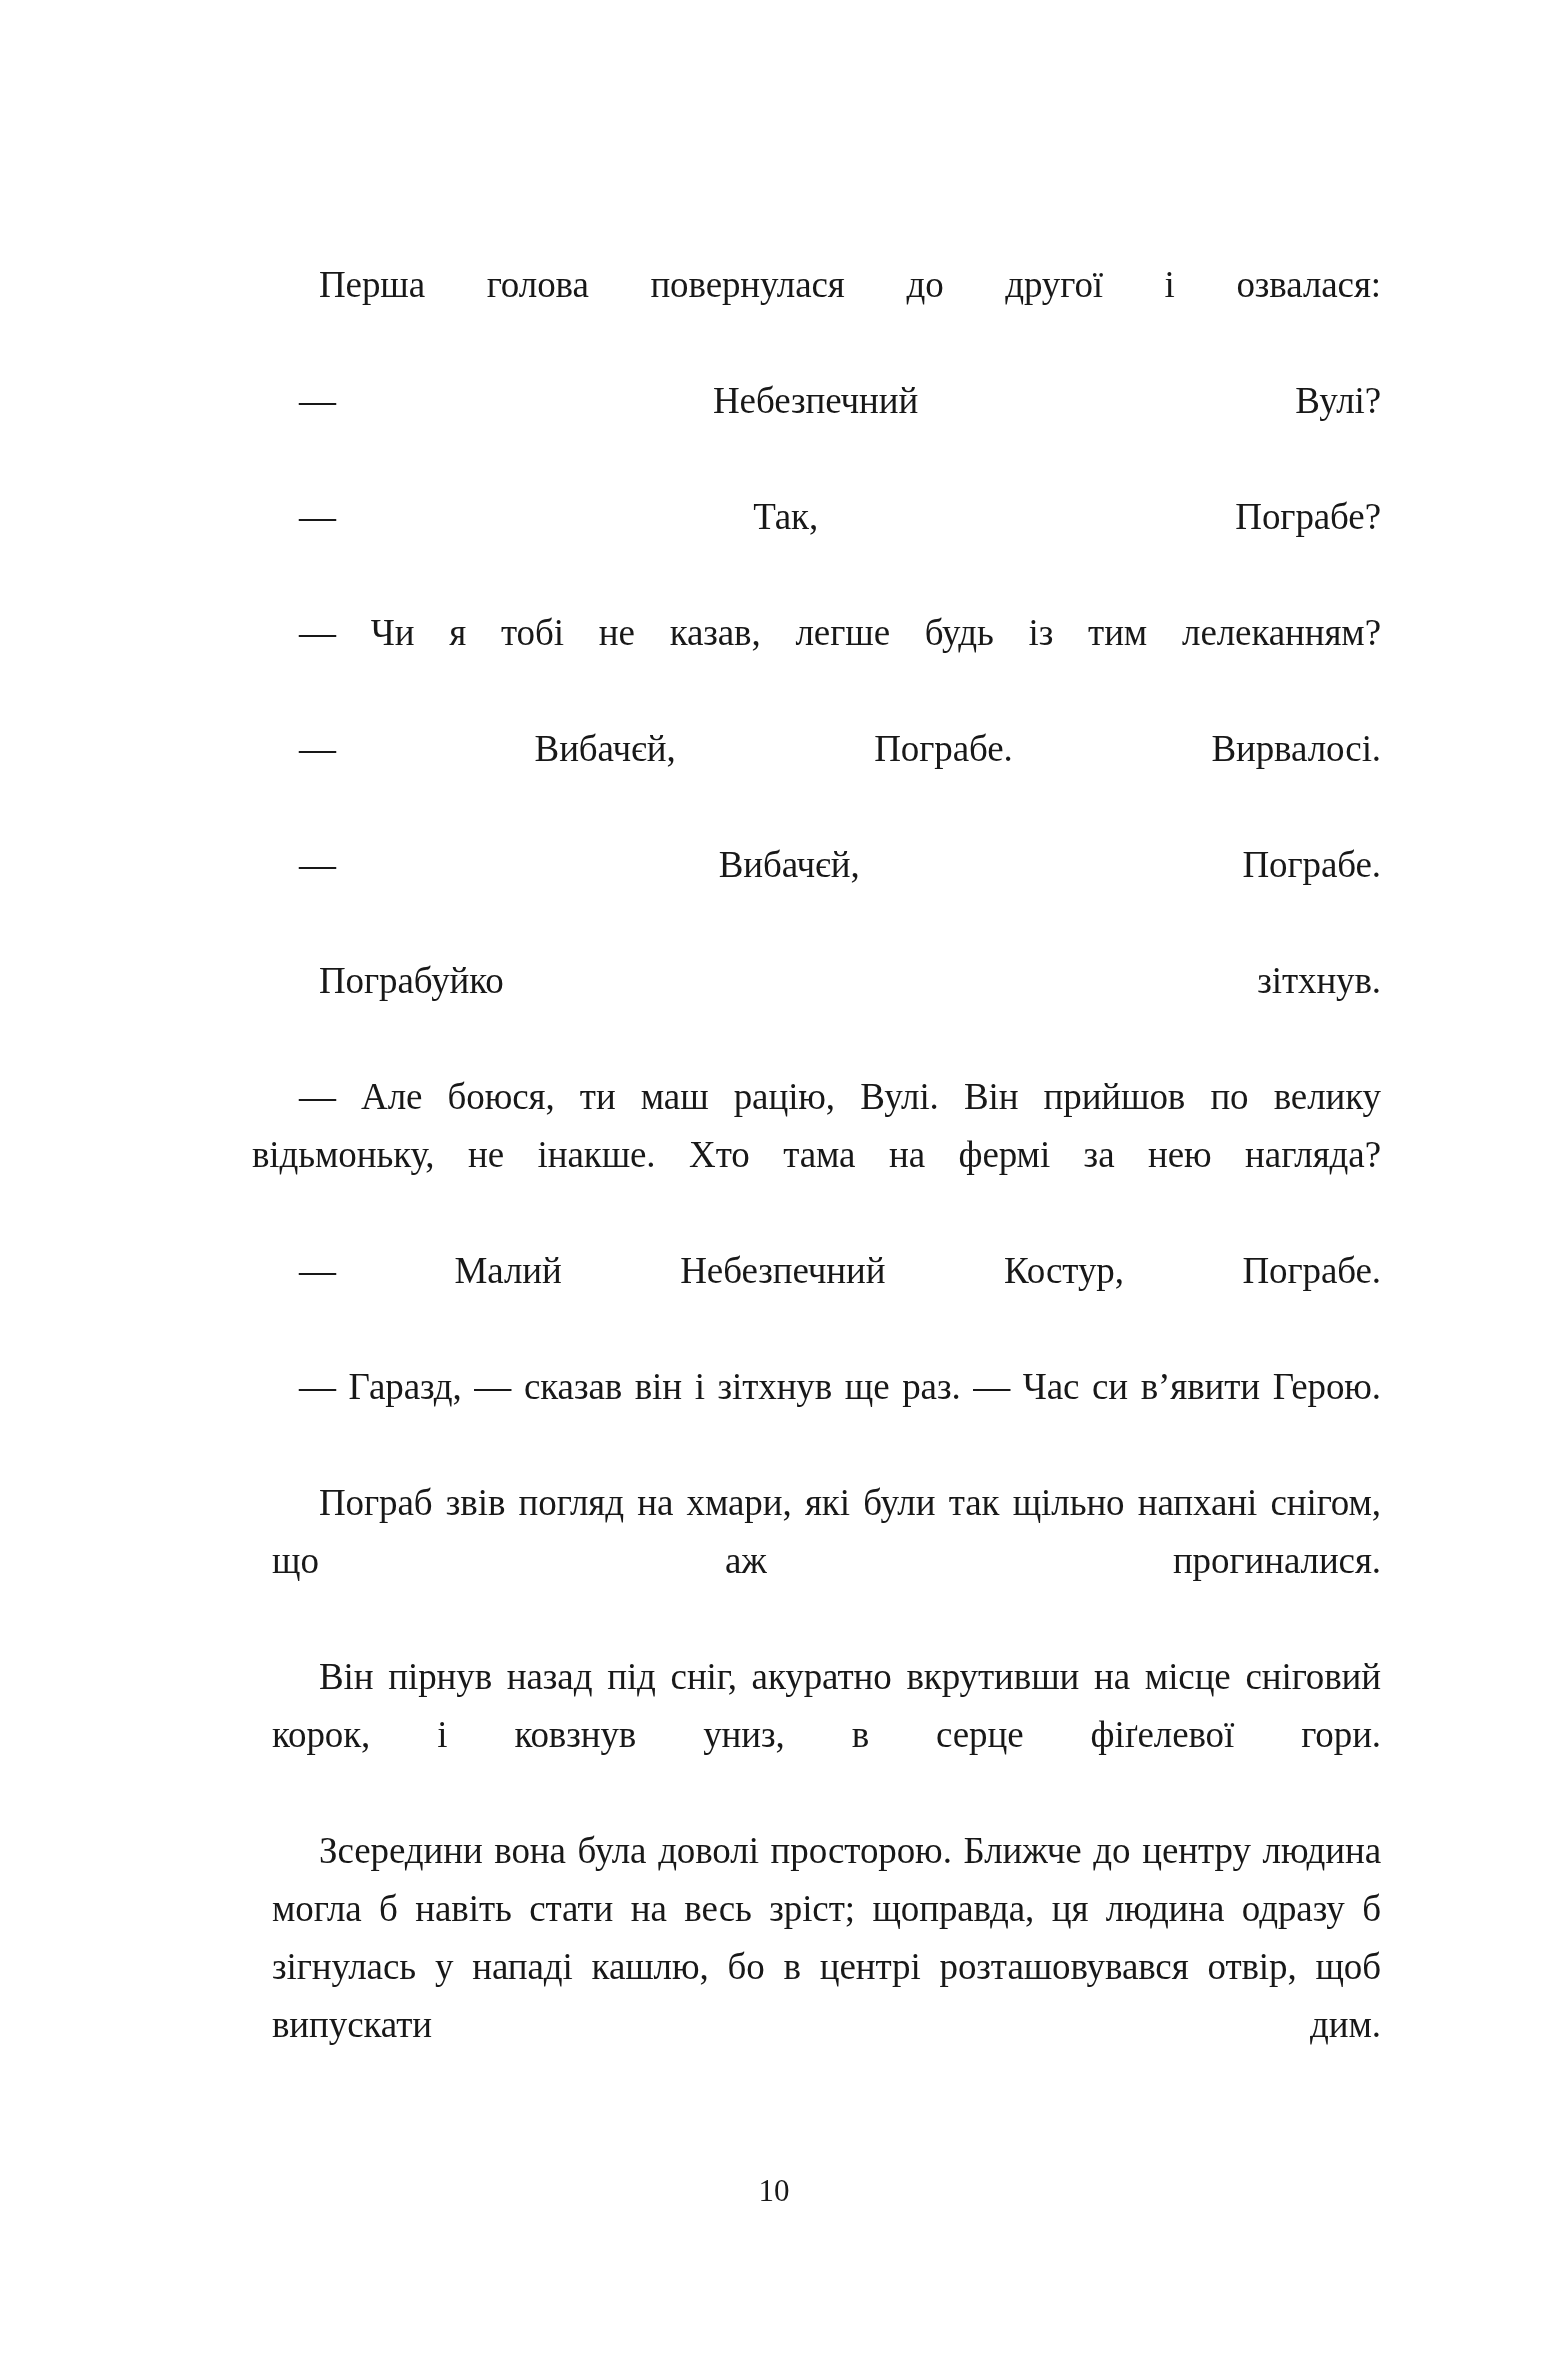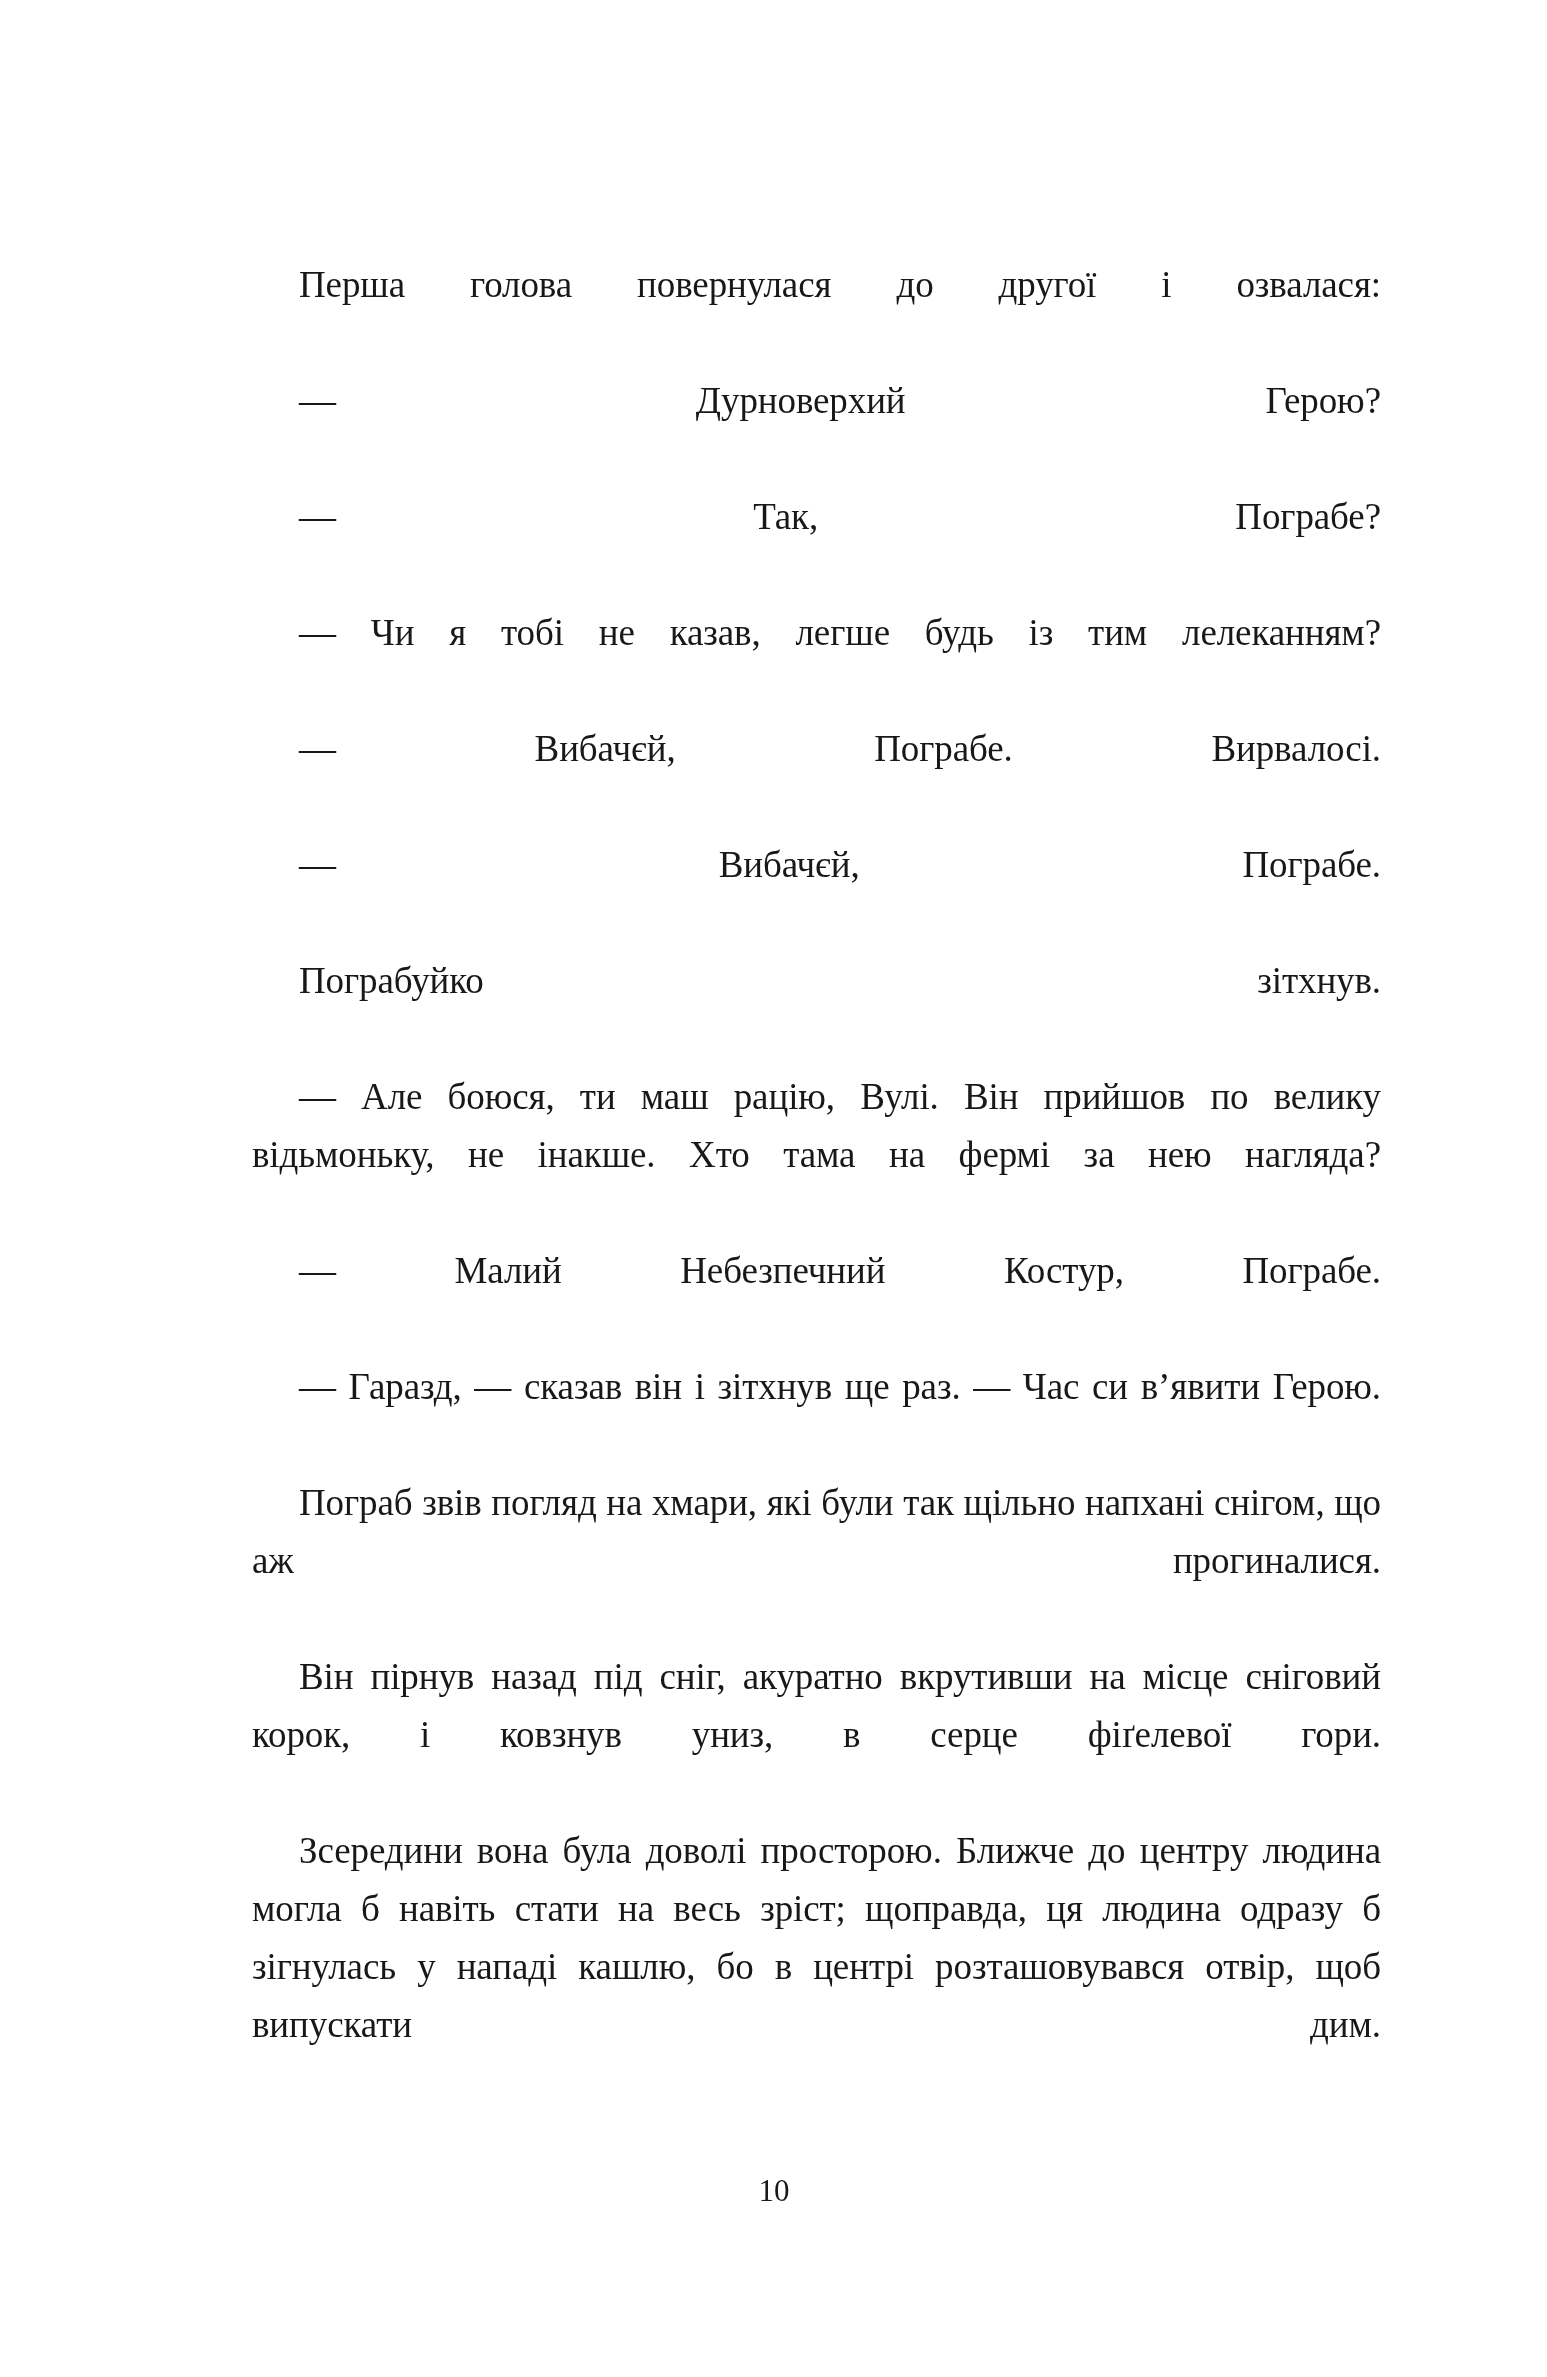--- a/index.html
+++ b/index.html
@@ -31,20 +31,21 @@
     text-justify: inter-word;
     font-size: 37px;
     line-height: 58px;
     letter-spacing: -0.1px;
     word-spacing: 0.4px;
     hyphens: manual;
     -webkit-hyphens: manual;
   }
   .para.indent {
     text-indent: 47px;
+    margin-left: 20px;
   }
   .para.dialogue {
     text-indent: 47px;
   }
   
   .para::after {
     content: "";
     display: inline-block;
     width: 100%;
   }
@@ -63,21 +64,21 @@
 </style>
 </head>
 <body>
 
 <div class="page">
 
   <div class="text-column">
 
     <p class="para indent">Перша голова повернулася до другої і озвалася:</p>
 
-    <p class="para dialogue">— Дурноверхий Герою?</p>
+    <p class="para dialogue">— Небезпечний Вулі?</p>
 
     <p class="para dialogue">— Так, Пограбе?</p>
 
     <p class="para dialogue">— Чи я тобі не казав, легше будь із тим лелеканням?</p>
 
 
 
     <p class="para dialogue">— Вибачєй, Пограбе. Вирвалосі.</p>
 
 

